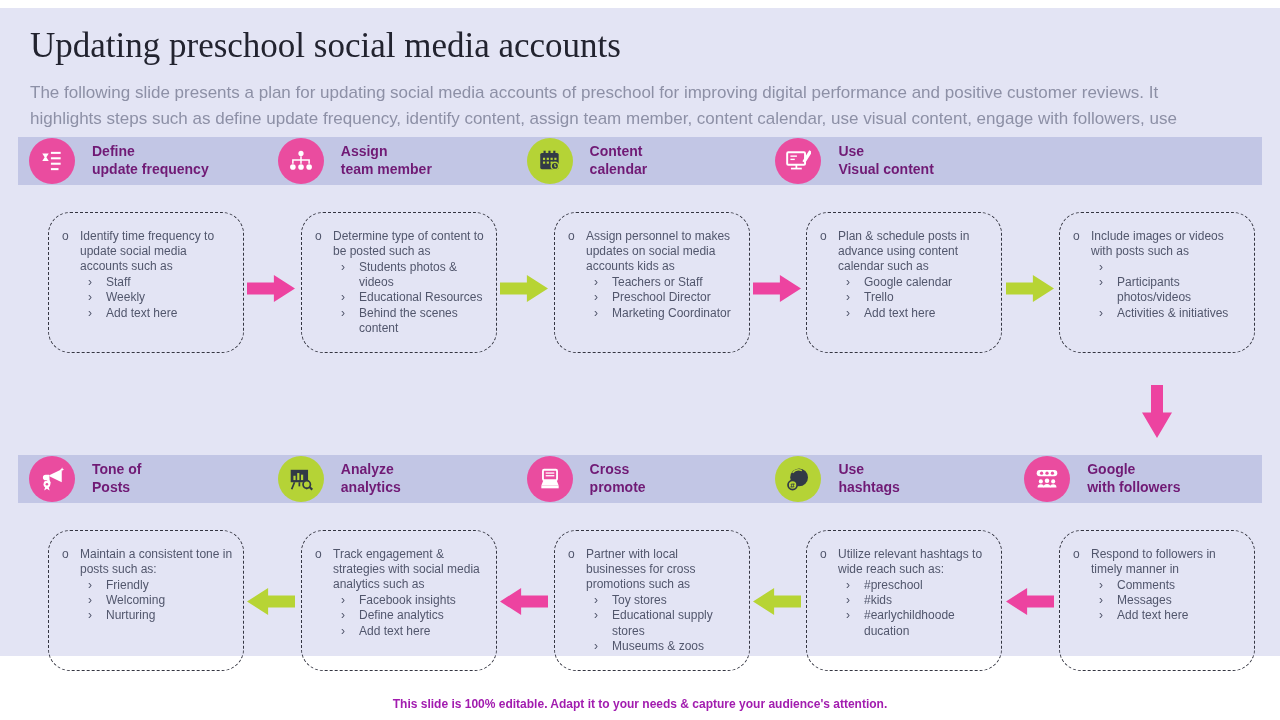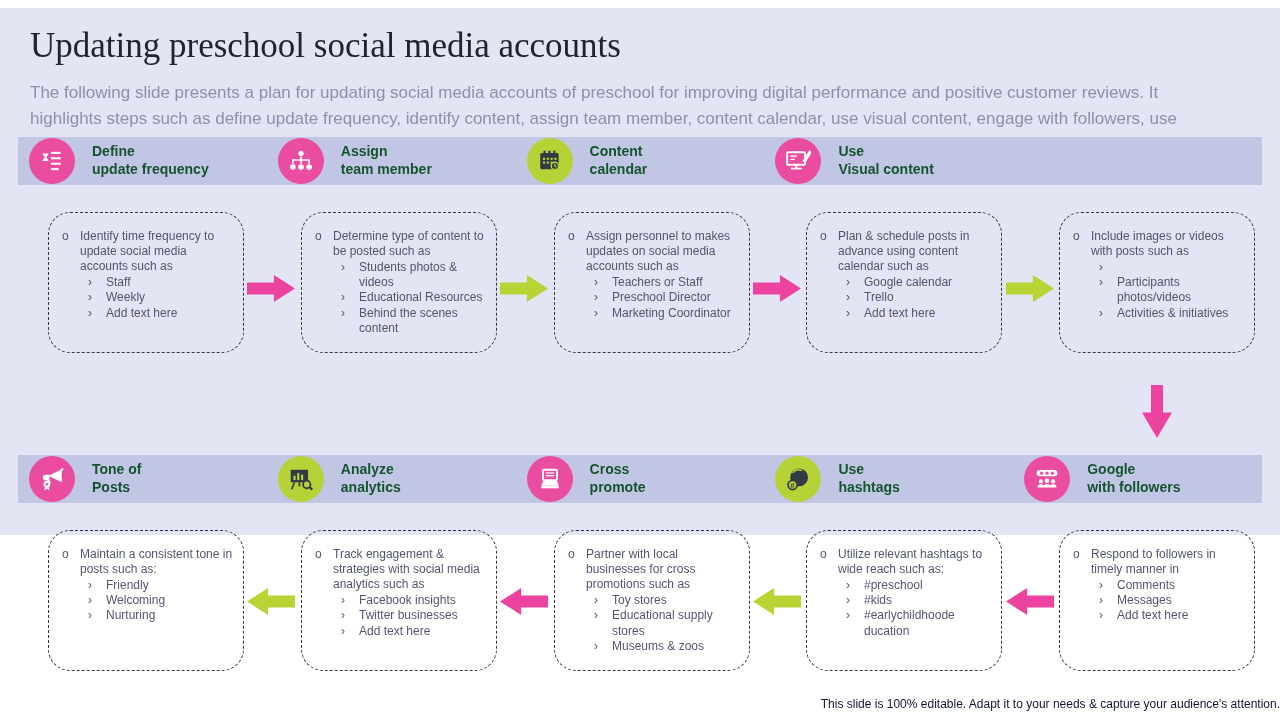--- a/index.html
+++ b/index.html
@@ -1,45 +1,45 @@
 <!DOCTYPE html>
 <html><head>
 <meta charset="utf-8">
 <style>
   * { margin:0; padding:0; box-sizing:border-box; }
   html,body { width:1280px; height:720px; }
   body { font-family:"Liberation Sans", sans-serif; background:#ffffff; position:relative; overflow:hidden; }
-  .slide { position:absolute; left:0; top:8px; width:1280px; height:527px; background:#e3e4f4; }
+  .slide { position:absolute; left:0; top:8px; width:1280px; height:648px; background:#e3e4f4; }
   .title { position:absolute; left:30px; top:18px; font-family:"Liberation Serif", serif; font-weight:400; font-size:35px; color:#22232f; }
   .subtitle { position:absolute; left:30px; top:72px; width:1148px; font-size:17px; line-height:1.5; color:#8d90a6; }
 
   .band { position:absolute; left:18px; width:1244px; height:48px; background:#c2c6e5; display:grid; grid-template-columns:repeat(5,1fr); align-items:center; }
   .band1 { top:129px; }
   .band2 { top:447px; }
   .hitem { display:flex; align-items:center; gap:17px; padding-left:11px; }
   .circle { width:46px; height:46px; border-radius:50%; flex:0 0 46px; display:flex; align-items:center; justify-content:center; }
   .circle.pink { background:#ea4c9f; }
   .circle.green { background:#b5d336; }
-  .hlabel { font-weight:bold; font-size:14px; color:#14532d; line-height:1.28; }
+  .hlabel { font-weight:bold; font-size:14px; color:#701a75; line-height:1.28; }
   .hlabel .l { display:block; }
 
   .dbox { position:absolute; width:196px; height:141px; border:1.6px dashed #343541; border-radius:22px; padding:16px 9px 0 13px; color:#51566c; font-size:12px; line-height:1.26; }
   .lead { display:flex; gap:9px; margin-bottom:1px; }
   .lead .m1 { flex:0 0 9px; }
   .subrow { display:flex; gap:11px; margin-left:26px; }
   .subrow .m2 { flex:0 0 7px; }
 
   .arrow { position:absolute; width:48px; height:27px; }
   .arrow.right { clip-path:polygon(0 28%, 56% 28%, 56% 0, 100% 50%, 56% 100%, 56% 72%, 0 72%); }
   .arrow.left  { clip-path:polygon(100% 28%, 44% 28%, 44% 0, 0 50%, 44% 100%, 44% 72%, 100% 72%); }
   .arrow.down  { width:30px; height:53px; clip-path:polygon(30% 0, 70% 0, 70% 52%, 100% 52%, 50% 100%, 0 52%, 30% 52%); }
   .pinkbg { background:#ed43a0; }
   .greenbg { background:#b7d434; }
 
-  .footer { position:absolute; left:0; width:1280px; top:689px; text-align:right; font-size:12px; color:#0f172a; }
+  .footer { position:absolute; left:0; width:1280px; top:689px; text-align:center; font-size:12px; color:#a21caf;font-weight:bold; }
 </style>
 </head>
 <body>
 
 <div class="slide">
 
   <h1 class="title">Updating preschool social media accounts</h1>
   <p class="subtitle">The following slide presents a plan for updating social media accounts of preschool for improving digital performance and positive customer reviews. It highlights steps such as define update frequency, identify content, assign team member, content calendar, use visual content, engage with followers, use hashtags, cross promote, analyze analytics and tone of posts.</p>
 
   <section class="band band1">
@@ -162,21 +162,21 @@
         <span>Educational Resources</span>
       </div>
     <div class="subrow">
         <span class="m2">›</span>
         <span>Behind the scenes content</span>
       </div>
   </div>
   <div class="dbox" style="left:554px;top:204px">
     <div class="lead">
         <span class="m1">o</span>
-        <span>Assign personnel to makes updates on social media accounts such as</span>
+        <span>Assign personnel to makes updates on social media accounts kids as</span>
       </div>
     <div class="subrow">
         <span class="m2">›</span>
         <span>Teachers or Staff</span>
       </div>
     <div class="subrow">
         <span class="m2">›</span>
         <span>Preschool Director</span>
       </div>
     <div class="subrow">
@@ -346,21 +346,21 @@
     <div class="lead">
         <span class="m1">o</span>
         <span>Track engagement &amp; strategies with social media analytics such as</span>
       </div>
     <div class="subrow">
         <span class="m2">›</span>
         <span>Facebook insights</span>
       </div>
     <div class="subrow">
         <span class="m2">›</span>
-        <span>Twitter businesses</span>
+        <span>Define analytics</span>
       </div>
     <div class="subrow">
         <span class="m2">›</span>
         <span>Add text here</span>
       </div>
   </div>
   <div class="dbox" style="left:554px;top:522px">
     <div class="lead">
         <span class="m1">o</span>
         <span>Partner with local businesses for cross promotions such as</span>

